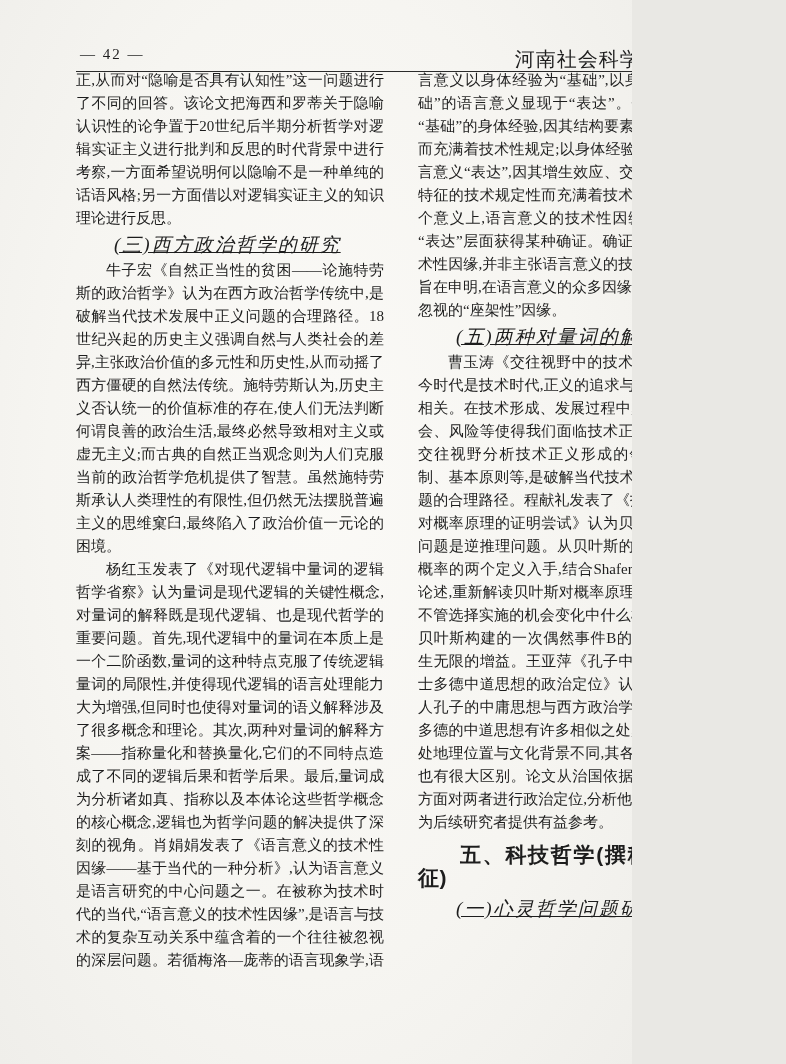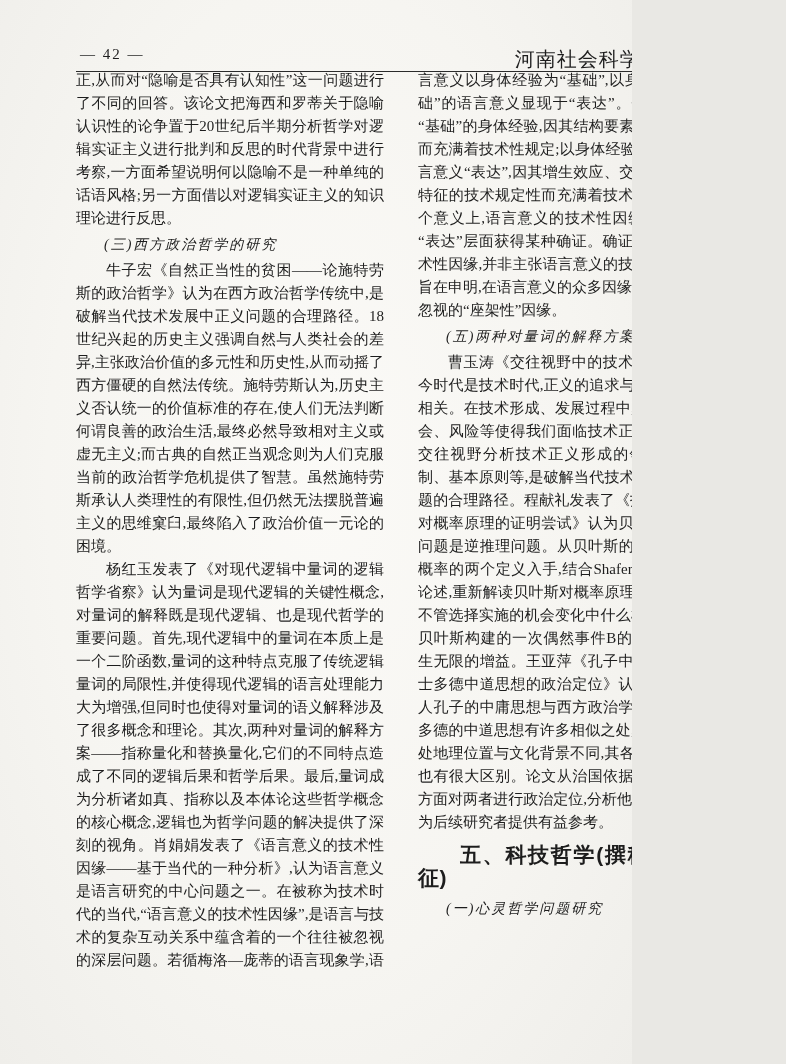--- a/index.html
+++ b/index.html
@@ -67,27 +67,28 @@
     text-align: justify;
   }
   .article-body p {
     margin: 0;
     text-indent: 2em;
   }
   .article-body p.continuation {
     text-indent: 0;
   }
   .subhead-kai {
-    font-size: 14px;
+    font-size: 19px;
     font-weight: normal;
     font-style: italic;
     letter-spacing: 2px;
     margin: 3px 0 3px;
     text-indent: 2em;
     line-height: 23px;
+    text-decoration: underline;
   }
   .section-head-hei {
     font-family: "Liberation Sans", "DejaVu Sans", sans-serif;
     font-style: normal;
     font-weight: bold;
     font-size: 21px;
     letter-spacing: 0.5px;
     margin: 9px 0 8px;
     text-indent: 2em;
     line-height: 23px;

